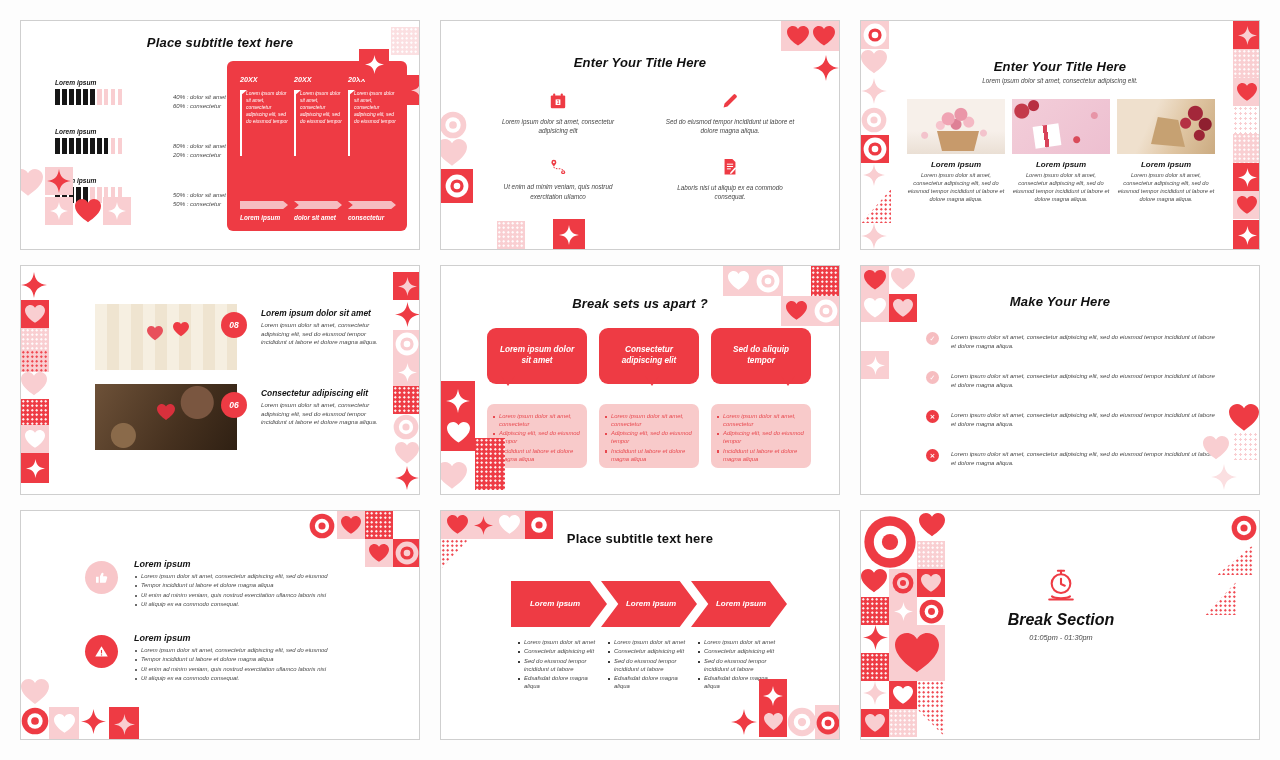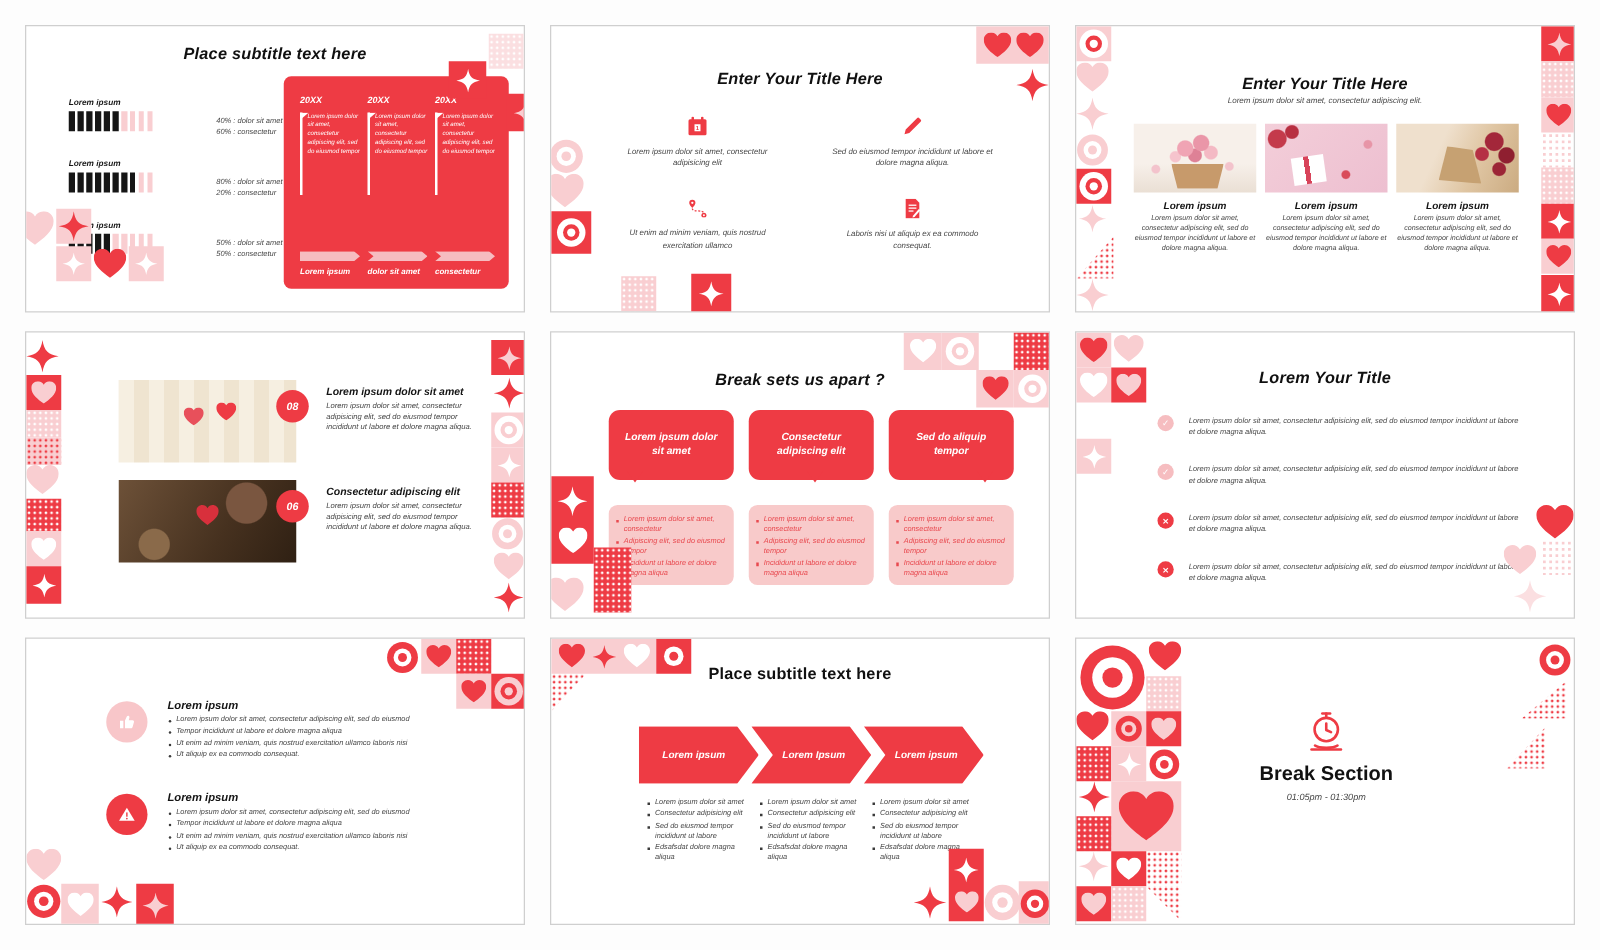--- a/index.html
+++ b/index.html
@@ -84,21 +84,21 @@
   .s7-ic{position:absolute;left:64px;width:33px;height:33px;border-radius:50%;display:flex;align-items:center;justify-content:center}
   .s7-ic.soft{background:#f8c6c9} .s7-ic.hard{background:var(--red)}
   .s7-blk{position:absolute;left:113px;width:230px}
   .s7-blk h3{font-size:9px;font-weight:800;font-style:italic;color:#141414;margin-bottom:4px}
   
   .arr{position:absolute;top:70px;width:96px;height:46px;background:var(--red);display:flex;align-items:center;justify-content:center;text-align:center;color:#fff;font-weight:800;font-style:italic;font-size:8px;line-height:1.25;clip-path:polygon(0 0,82% 0,100% 50%,82% 100%,0 100%);padding-right:8px}
   .arr.n{clip-path:polygon(0 0,82% 0,100% 50%,82% 100%,0 100%,18% 50%);padding-left:12px}
   .s8-list{position:absolute;top:128px;width:86px}
   
   .s9-center{position:absolute;left:96px;top:56px;width:208px;text-align:center}
-  .s9-title{font-size:16px;font-weight:800;color:#111;margin-top:8px}
+  .s9-title{font-size:16px;font-weight:800;font-style:italic;color:#111;margin-top:8px}
   .s9-time{font-size:7.3px;color:var(--body);font-style:italic;margin-top:4px}
 </style>
 </head>
 <body>
 
 <div class="deck">
 
 <section class="slide" style="left:20px;top:20px">
   <h2 class="stitle" style="top:14px">Place subtitle text here</h2>
 
@@ -570,21 +570,21 @@
   </span>
   <span class="d red-bg dotsW" style="left:34px;top:172px;width:30px;height:52px"></span>
   <span class="d" style="left:-4px;top:196px">
         <svg viewBox="0 0 32 29" style="width:30px">
           <path class="f-pink" d="M16 28.5C9 23.6 0 16.6 0 8.6 0 3.9 3.8 0 8.6 0 11.7 0 14.6 1.8 16 4.5 17.4 1.8 20.3 0 23.4 0 28.2 0 32 3.9 32 8.6 32 16.6 23 23.6 16 28.5Z"></path>
         </svg>
       </span>
 </section>
 
 <section class="slide" style="left:860px;top:265px">
-  <h2 class="stitle" style="top:28px">Lorem Your Title</h2>
+  <h2 class="stitle" style="top:28px">Make Your Here</h2>
 
   <div class="s6-row" style="top:66px">
     <span class="cir ok">✓</span>
     <p>Lorem ipsum dolor sit amet, consectetur adipisicing elit, sed do eiusmod tempor incididunt ut labore et dolore magna aliqua.</p>
   </div>
   <div class="s6-row" style="top:105px">
     <span class="cir ok">✓</span>
     <p>Lorem ipsum dolor sit amet, consectetur adipisicing elit, sed do eiusmod tempor incididunt ut labore et dolore magna aliqua.</p>
   </div>
   <div class="s6-row" style="top:144px">

